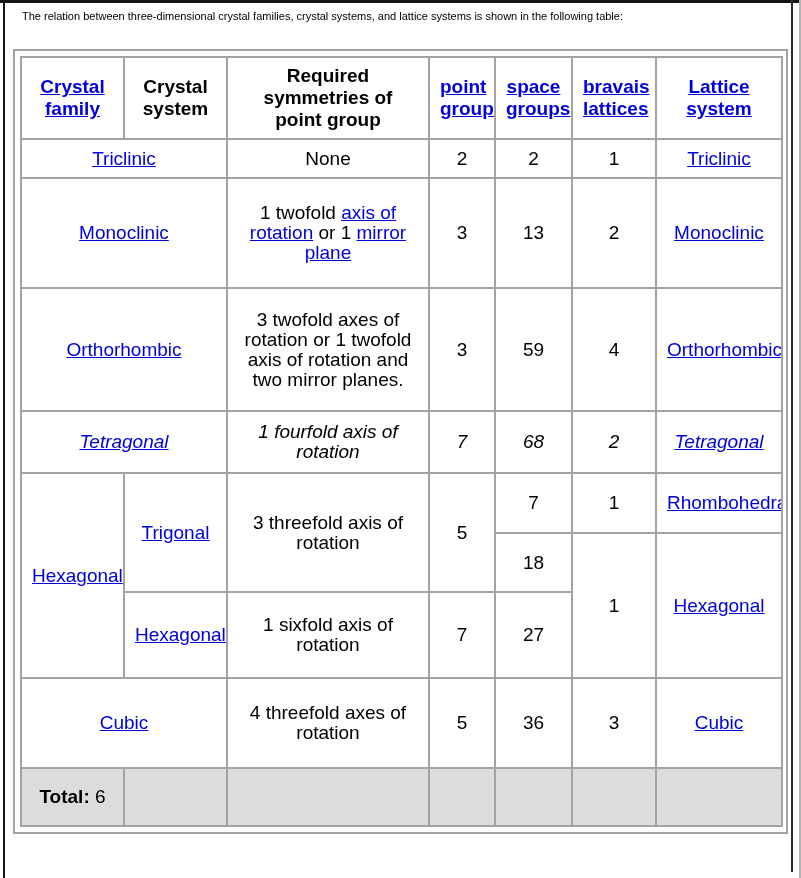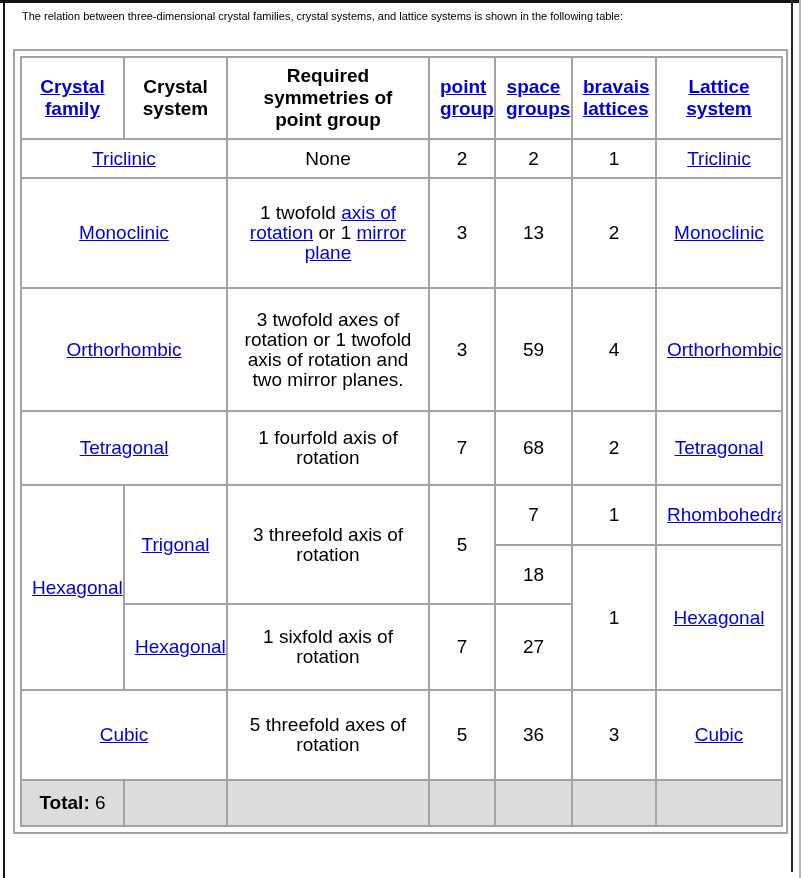--- a/index.html
+++ b/index.html
@@ -43,26 +43,26 @@
     line-height: 20px;
     padding: 6px 10px;
     overflow: hidden;
     background: #ffffff;
   }
   table.xtal th { font-weight: bold; line-height: 22px; }
   .r-head { height: 82px; }
   .r1 { height: 39px; }
   .r2 { height: 110px; }
   .r3 { height: 123px; }
-  .r4 { height: 74px; }
+  .r4 { height: 62px; font-style: italic; }
   .r5 { height: 60px; }
   .r6 { height: 59px; }
   .r7 { height: 86px; }
   .r8 { height: 90px; border-radius: 19px; }
-  .r9 { height: 46px; }
+  .r9 { height: 58px; }
   a.lnk { color: #0000dd; text-decoration: underline; cursor: pointer; }
   .hdr-narrow { max-width: 82px; margin: 4px auto; }
   tr.total-row td { background: #dcdcdc; }
   .total-label { font-weight: bold; }
 </style>
 </head>
 <body>
 
 <div class="frame-top"></div>
 <div class="frame-left"></div>
@@ -192,21 +192,21 @@
       </td>
       <td>1 sixfold axis of rotation</td>
       <td>7</td>
       <td>27</td>
     </tr>
 
     <tr class="r8">
       <td colspan="2">
         <a class="lnk">Cubic</a>
       </td>
-      <td>5 threefold axes of rotation</td>
+      <td>4 threefold axes of rotation</td>
       <td>5</td>
       <td>36</td>
       <td>3</td>
       <td>
         <a class="lnk">Cubic</a>
       </td>
     </tr>
 
     <tr class="r9 total-row">
       <td>

